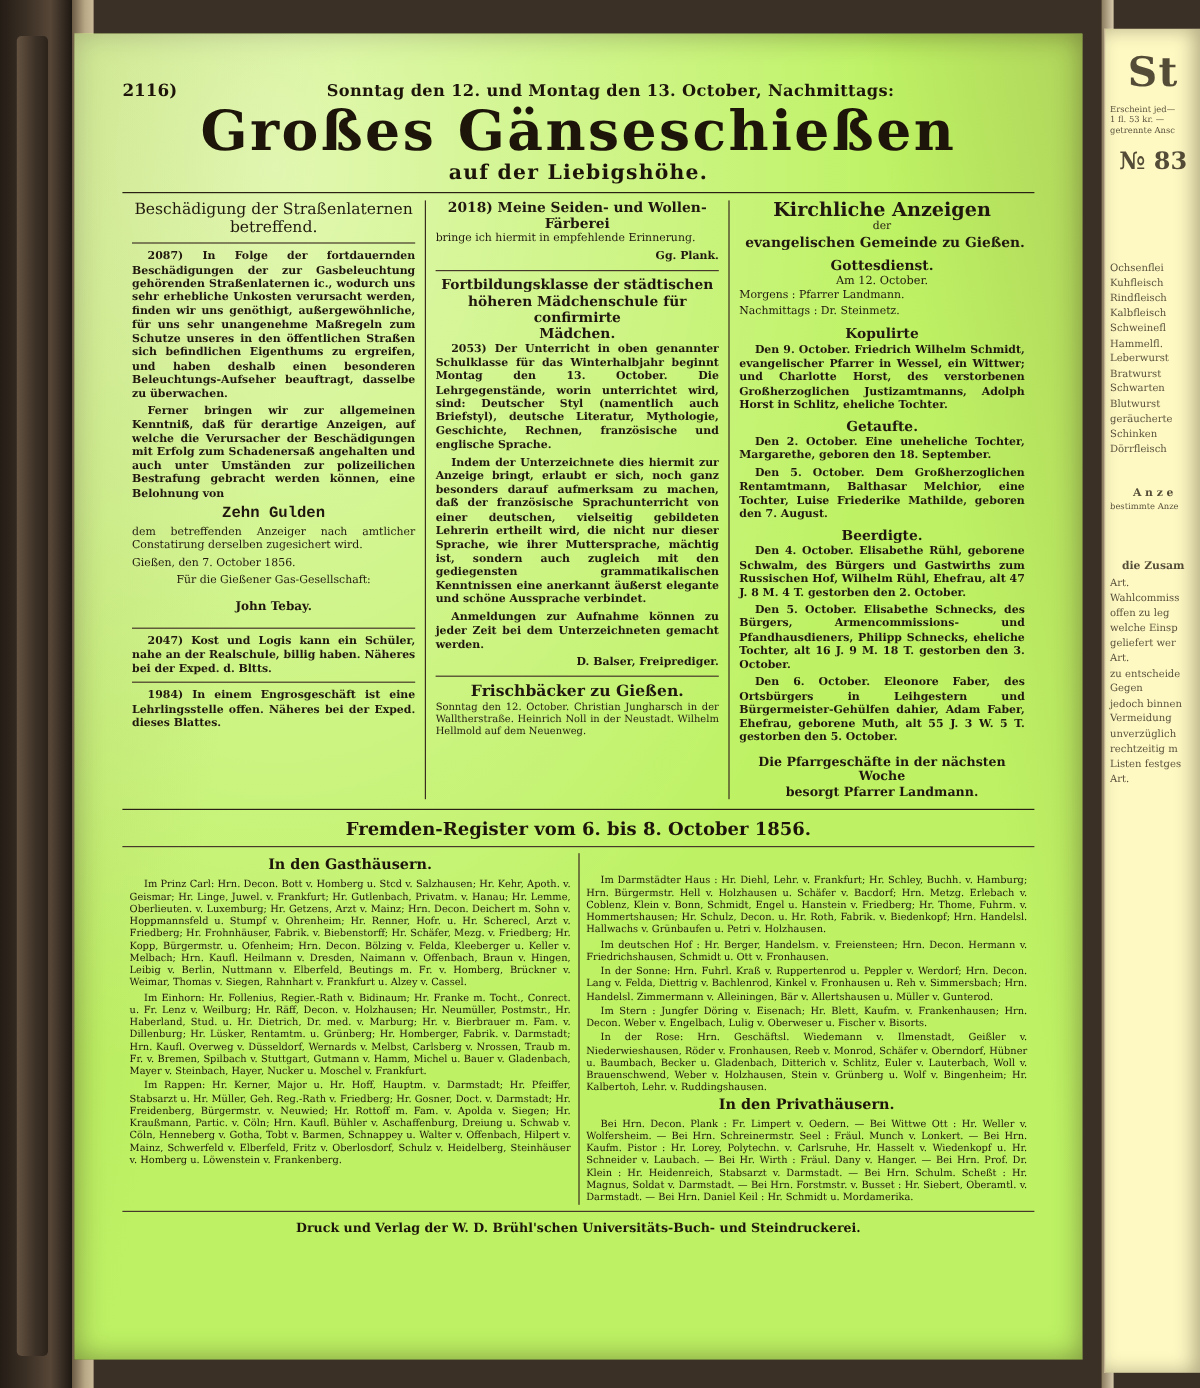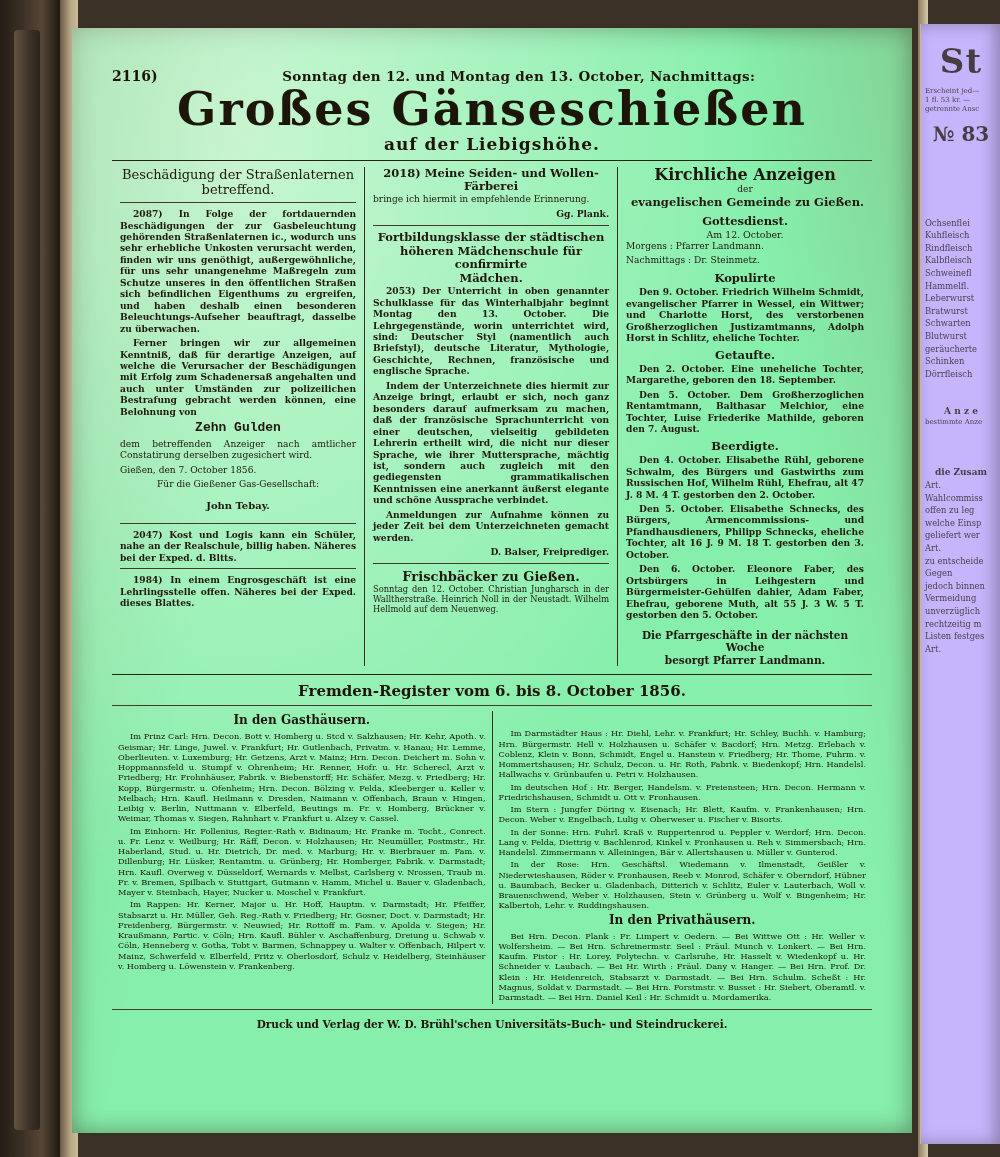--- a/index.html
+++ b/index.html
@@ -10,30 +10,30 @@
     overflow:hidden;
   }
   
   .book{position:absolute;inset:0;background:linear-gradient(90deg,#2b231b 0%,#4a3c2d 2%,#7a6game 3%,#6b5a45 4%,#2e251c 6%);}
   .spine{position:absolute;left:0;top:0;width:60px;height:1157px;
          background:linear-gradient(90deg,#241d16 0%,#3a2f24 35%,#564637 70%,#1d1812 100%);}
   .spine-ridge{position:absolute;left:14px;top:30px;width:26px;height:1100px;
          background:linear-gradient(90deg,#6d5a46,#3b3026 60%,#241d16);border-radius:4px;opacity:.85;}
   .page-left-edge{position:absolute;left:60px;top:0;width:18px;height:1157px;
          background:linear-gradient(90deg,#6a5a45,#b9a886 60%,#cbbb99);}
-  .page{position:absolute;left:72px;top:28px;width:840px;height:1105px;
-        background:#86efac;
+  .page{position:absolute;left:62px;top:28px;width:840px;height:1105px;
+        background:#bef264;
         box-shadow:0 0 24px rgba(40,30,16,.45) inset;}
   .page-tint{position:absolute;inset:0;background:
        radial-gradient(ellipse at 20% 10%, rgba(255,252,240,.55), rgba(0,0,0,0) 55%),
        linear-gradient(100deg, rgba(120,95,55,.16), rgba(0,0,0,0) 22%),
        linear-gradient(260deg, rgba(120,95,55,.20), rgba(0,0,0,0) 18%);
        pointer-events:none;}
   .right-page{position:absolute;left:920px;top:24px;width:80px;height:1120px;
-       background:#c4b5fd;border-left:1px solid #c7b693;
+       background:#fef9c3;border-left:1px solid #c7b693;
        box-shadow:-6px 0 16px rgba(40,30,16,.35) inset;overflow:hidden;}
   .right-fold{position:absolute;left:918px;top:0;width:10px;height:1157px;
        background:linear-gradient(90deg,#8a7a5f,#d8cbac);}
   .col-body{font-size:9.1px;line-height:1.26;text-align:justify;color:#20180e;}
   .content{position:absolute;left:40px;top:40px;width:760px;color:#1d1509;}
   .topline{display:flex;align-items:flex-end;gap:8px;font-size:13px;font-weight:bold;}
   .pageno{font-size:14px;font-weight:bold;}
   .dateline{flex:1;text-align:center;font-size:13.5px;font-weight:bold;letter-spacing:.3px;}
   .bigtitle{font-size:46px;font-weight:bold;text-align:center;letter-spacing:2px;line-height:1.02;margin-top:2px;
             font-family:"DejaVu Serif", serif;}
@@ -211,22 +211,22 @@
       <div class="cols2">
         <div class="rc left">
           <div class="reg-sub">In den Gasthäusern.</div>
           <p class="entry">Im Prinz Carl:  Hrn. Decon. Bott v. Homberg u. Stcd v. Salzhausen; Hr. Kehr, Apoth. v. Geismar; Hr. Linge, Juwel. v. Frankfurt; Hr. Gutlenbach, Privatm. v. Hanau; Hr. Lemme, Oberlieuten. v. Luxemburg; Hr. Getzens, Arzt v. Mainz; Hrn. Decon. Deichert m. Sohn v. Hoppmannsfeld u. Stumpf v. Ohrenheim; Hr. Renner, Hofr. u. Hr. Scherecl, Arzt v. Friedberg; Hr. Frohnhäuser, Fabrik. v. Biebenstorff; Hr. Schäfer, Mezg. v. Friedberg; Hr. Kopp, Bürgermstr. u. Ofenheim; Hrn. Decon. Bölzing v. Felda, Kleeberger u. Keller v. Melbach; Hrn. Kaufl. Heilmann v. Dresden, Naimann v. Offenbach, Braun v. Hingen, Leibig v. Berlin, Nuttmann v. Elberfeld, Beutings m. Fr. v. Homberg, Brückner v. Weimar, Thomas v. Siegen, Rahnhart v. Frankfurt u. Alzey v. Cassel.</p>
           <p class="entry">Im Einhorn:  Hr. Follenius, Regier.-Rath v. Bidinaum; Hr. Franke m. Tocht., Conrect. u. Fr. Lenz v. Weilburg; Hr. Räff, Decon. v. Holzhausen; Hr. Neumüller, Postmstr., Hr. Haberland, Stud. u. Hr. Dietrich, Dr. med. v. Marburg; Hr. v. Bierbrauer m. Fam. v. Dillenburg; Hr. Lüsker, Rentamtm. u. Grünberg; Hr. Homberger, Fabrik. v. Darmstadt; Hrn. Kaufl. Overweg v. Düsseldorf, Wernards v. Melbst, Carlsberg v. Nrossen, Traub m. Fr. v. Bremen, Spilbach v. Stuttgart, Gutmann v. Hamm, Michel u. Bauer v. Gladenbach, Mayer v. Steinbach, Hayer, Nucker u. Moschel v. Frankfurt.</p>
           <p class="entry">Im Rappen:  Hr. Kerner, Major u. Hr. Hoff, Hauptm. v. Darmstadt; Hr. Pfeiffer, Stabsarzt u. Hr. Müller, Geh. Reg.-Rath v. Friedberg; Hr. Gosner, Doct. v. Darmstadt; Hr. Freidenberg, Bürgermstr. v. Neuwied; Hr. Rottoff m. Fam. v. Apolda v. Siegen; Hr. Kraußmann, Partic. v. Cöln; Hrn. Kaufl. Bühler v. Aschaffenburg, Dreiung u. Schwab v. Cöln, Henneberg v. Gotha, Tobt v. Barmen, Schnappey u. Walter v. Offenbach, Hilpert v. Mainz, Schwerfeld v. Elberfeld, Fritz v. Oberlosdorf, Schulz v. Heidelberg, Steinhäuser v. Homberg u. Löwenstein v. Frankenberg.</p>
         </div>
         <div class="rc">
           <p class="entry" style="margin-top:17px">Im Darmstädter Haus :  Hr. Diehl, Lehr. v. Frankfurt; Hr. Schley, Buchh. v. Hamburg; Hrn. Bürgermstr. Hell v. Holzhausen u. Schäfer v. Bacdorf; Hrn. Metzg. Erlebach v. Coblenz, Klein v. Bonn, Schmidt, Engel u. Hanstein v. Friedberg; Hr. Thome, Fuhrm. v. Hommertshausen; Hr. Schulz, Decon. u. Hr. Roth, Fabrik. v. Biedenkopf; Hrn. Handelsl. Hallwachs v. Grünbaufen u. Petri v. Holzhausen.</p>
           <p class="entry">Im deutschen Hof :  Hr. Berger, Handelsm. v. Freiensteen; Hrn. Decon. Hermann v. Friedrichshausen, Schmidt u. Ott v. Fronhausen.</p>
+          <p class="entry">In der Sonne:  Hrn. Fuhrl. Kraß v. Ruppertenrod u. Peppler v. Werdorf; Hrn. Decon. Lang v. Felda, Diettrig v. Bachlenrod, Kinkel v. Fronhausen u. Reh v. Simmersbach; Hrn. Handelsl. Zimmermann v. Alleiningen, Bär v. Allertshausen u. Müller v. Gunterod.</p>
           <p class="entry">Im Stern :  Jungfer Döring v. Eisenach; Hr. Blett, Kaufm. v. Frankenhausen; Hrn. Decon. Weber v. Engelbach, Lulig v. Oberweser u. Fischer v. Bisorts.</p>
-          <p class="entry">In der Sonne:  Hrn. Fuhrl. Kraß v. Ruppertenrod u. Peppler v. Werdorf; Hrn. Decon. Lang v. Felda, Diettrig v. Bachlenrod, Kinkel v. Fronhausen u. Reh v. Simmersbach; Hrn. Handelsl. Zimmermann v. Alleiningen, Bär v. Allertshausen u. Müller v. Gunterod.</p>
           <p class="entry">In der Rose:  Hrn. Geschäftsl. Wiedemann v. Ilmenstadt, Geißler v. Niederwieshausen, Röder v. Fronhausen, Reeb v. Monrod, Schäfer v. Oberndorf, Hübner u. Baumbach, Becker u. Gladenbach, Ditterich v. Schlitz, Euler v. Lauterbach, Woll v. Brauenschwend, Weber v. Holzhausen, Stein v. Grünberg u. Wolf v. Bingenheim; Hr. Kalbertoh, Lehr. v. Ruddingshausen.</p>
           <div class="reg-sub">In den Privathäusern.</div>
           <p class="entry">Bei Hrn. Decon. Plank :  Fr. Limpert v. Oedern. — Bei Wittwe Ott : Hr. Weller v. Wolfersheim. — Bei Hrn. Schreinermstr. Seel : Fräul. Munch v. Lonkert. — Bei Hrn. Kaufm. Pistor : Hr. Lorey, Polytechn. v. Carlsruhe, Hr. Hasselt v. Wiedenkopf u. Hr. Schneider v. Laubach. — Bei Hr. Wirth : Fräul. Dany v. Hanger. — Bei Hrn. Prof. Dr. Klein : Hr. Heidenreich, Stabsarzt v. Darmstadt. — Bei Hrn. Schulm. Scheßt : Hr. Magnus, Soldat v. Darmstadt. — Bei Hrn. Forstmstr. v. Busset : Hr. Siebert, Oberamtl. v. Darmstadt. — Bei Hrn. Daniel Keil : Hr. Schmidt u. Mordamerika.</p>
         </div>
       </div>
 
       <hr class="rule-thin">
       <div class="footline">Druck und Verlag der W. D. Brühl'schen Universitäts-Buch- und Steindruckerei.</div>
     </div>
   </div>

